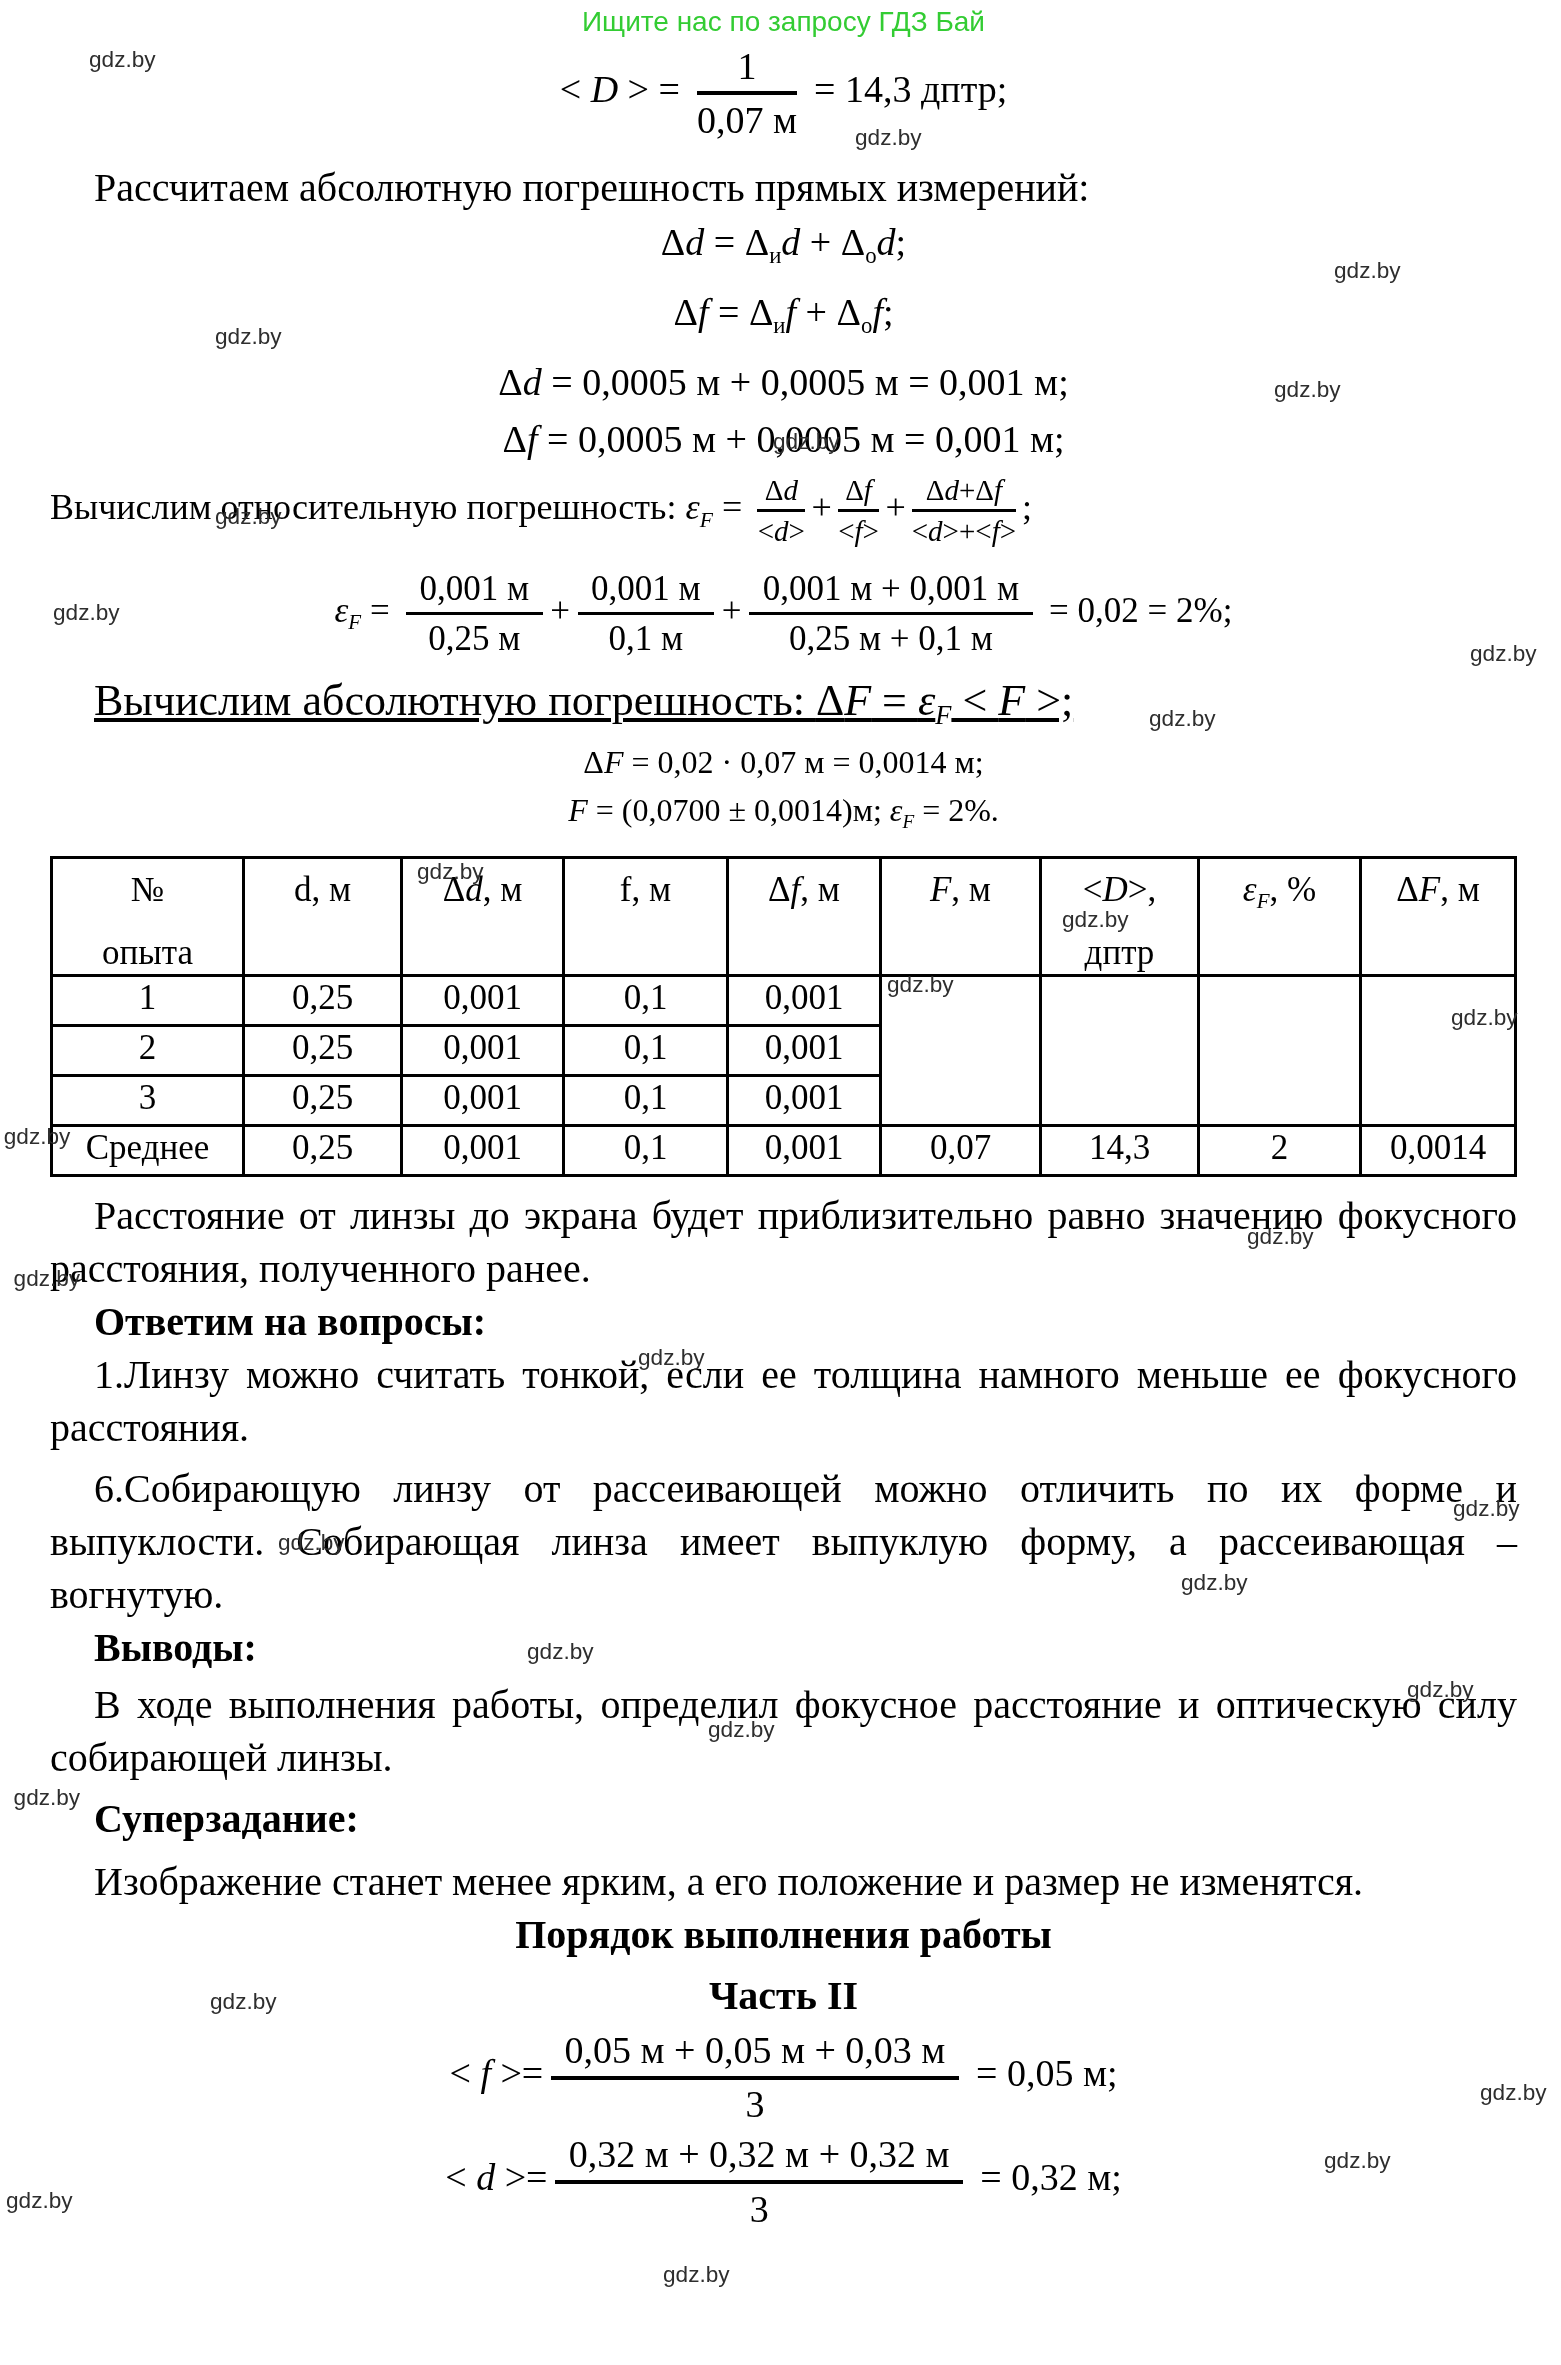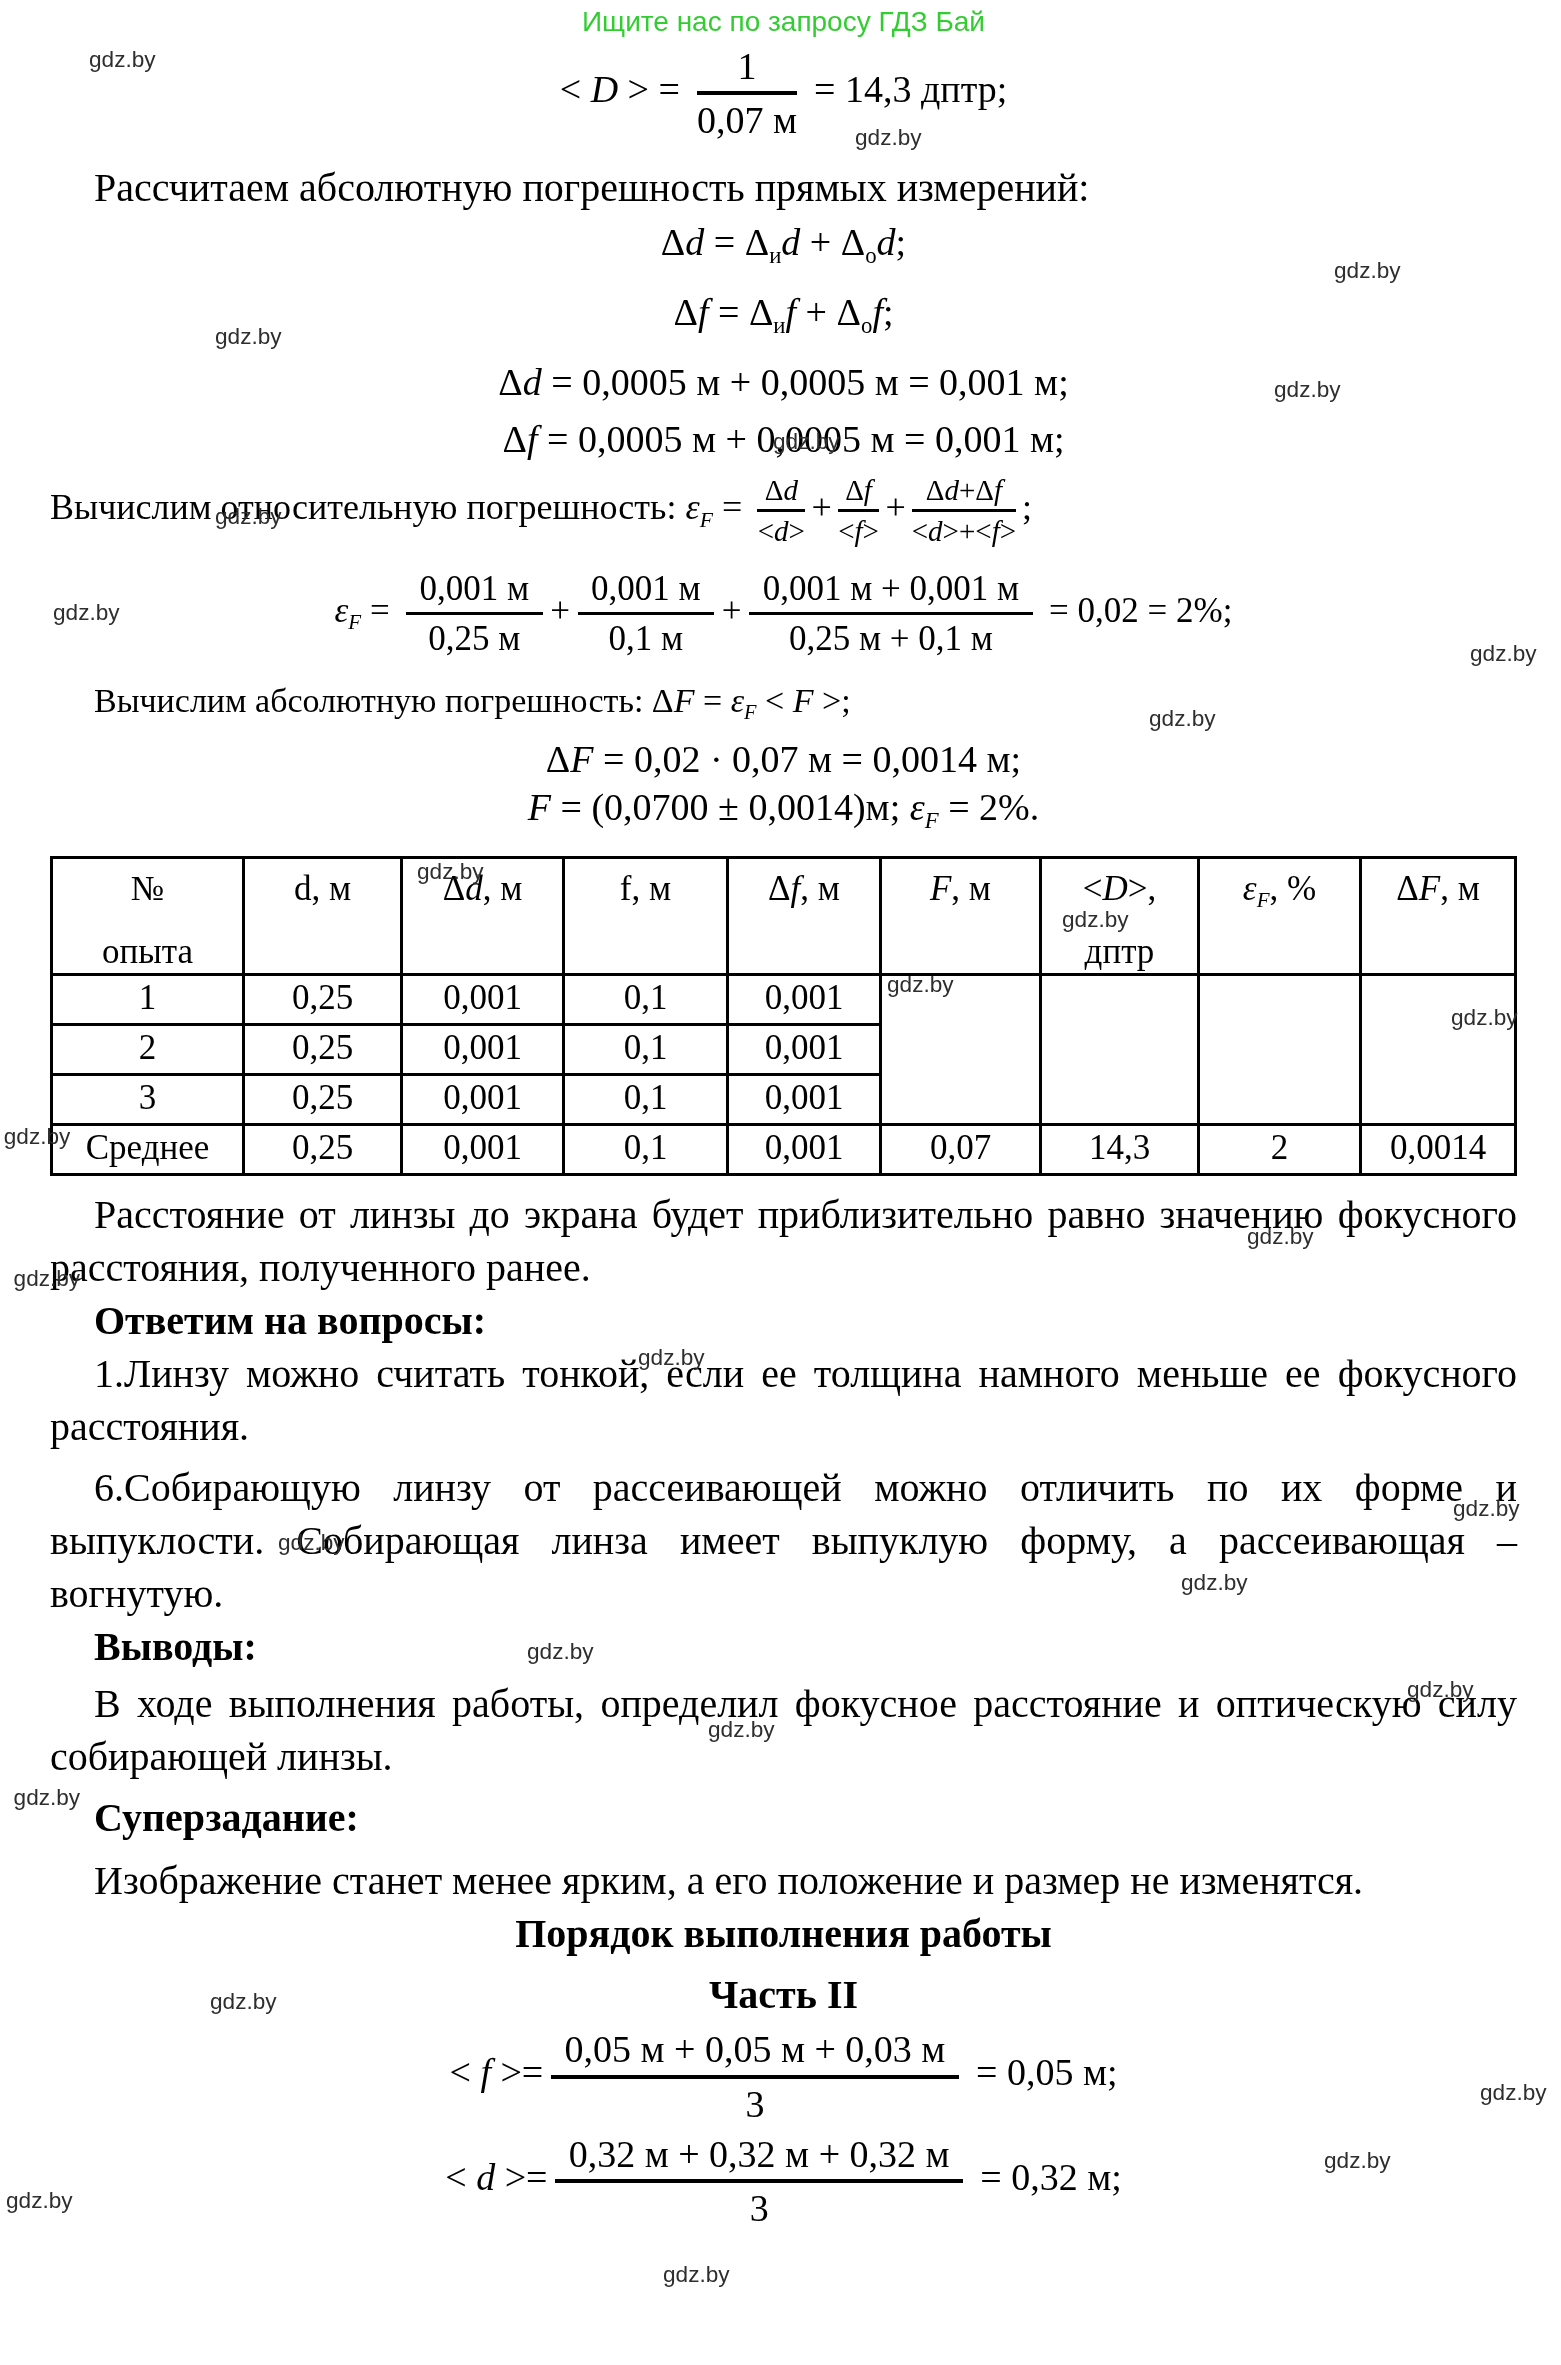--- a/index.html
+++ b/index.html
@@ -21,22 +21,22 @@
   .fbig{margin-top:7.5px;}
   .fbig .frac .num{border-bottom-width:4.5px;}
   .seg-i{font-style:italic;}
   .seg-s{font-size:0.6em;vertical-align:-0.35em;}
   .seg-si{font-style:italic;font-size:0.6em;vertical-align:-0.35em;}
   .intro-line{font-size:40px;line-height:53px;text-indent:44px;margin-top:19.6px;}
   .rel-line{font-size:36px;line-height:72px;margin-top:3px;white-space:nowrap;}
   .rel-line .frac{font-size:29px;margin:0 6px;line-height:1.1;}
   .rel-line .frac .num{border-bottom-width:3px;padding:0 7.5px 2.3px;}
   .eps-line{text-align:center;font-size:35px;margin-top:3px;line-height:1;padding:10.6px 0;white-space:nowrap;}
-  .abs-line{font-size:34px;line-height:45px;text-indent:44px;margin-top:9px;white-space:nowrap;}
-  .fshort{text-align:center;font-size:38px;line-height:48px;white-space:nowrap;}
+  .abs-line{font-size:44px;line-height:45px;text-indent:44px;margin-top:9px;white-space:nowrap;text-decoration:underline;}
+  .fshort{text-align:center;font-size:32px;line-height:48px;white-space:nowrap;}
   
   table.data{border-collapse:collapse;margin-top:10.6px;width:1467px;table-layout:fixed;}
   table.data th,table.data td{border:3px solid #000;text-align:center;font-weight:normal;}
   table.data th{vertical-align:top;padding-top:10.6px;font-size:35px;line-height:1.15;height:112px;box-sizing:border-box;}
   table.data td{font-size:35px;height:50px;padding:0 3px 4.5px;box-sizing:border-box;vertical-align:middle;}
   .th2{margin-top:22.6px;}
   
   .para{font-size:40px;line-height:53px;text-align:justify;text-indent:44px;margin:0;}
   .noindent{text-indent:0;}
   .head{font-weight:bold;font-size:40px;line-height:53px;text-indent:44px;margin:0;}

